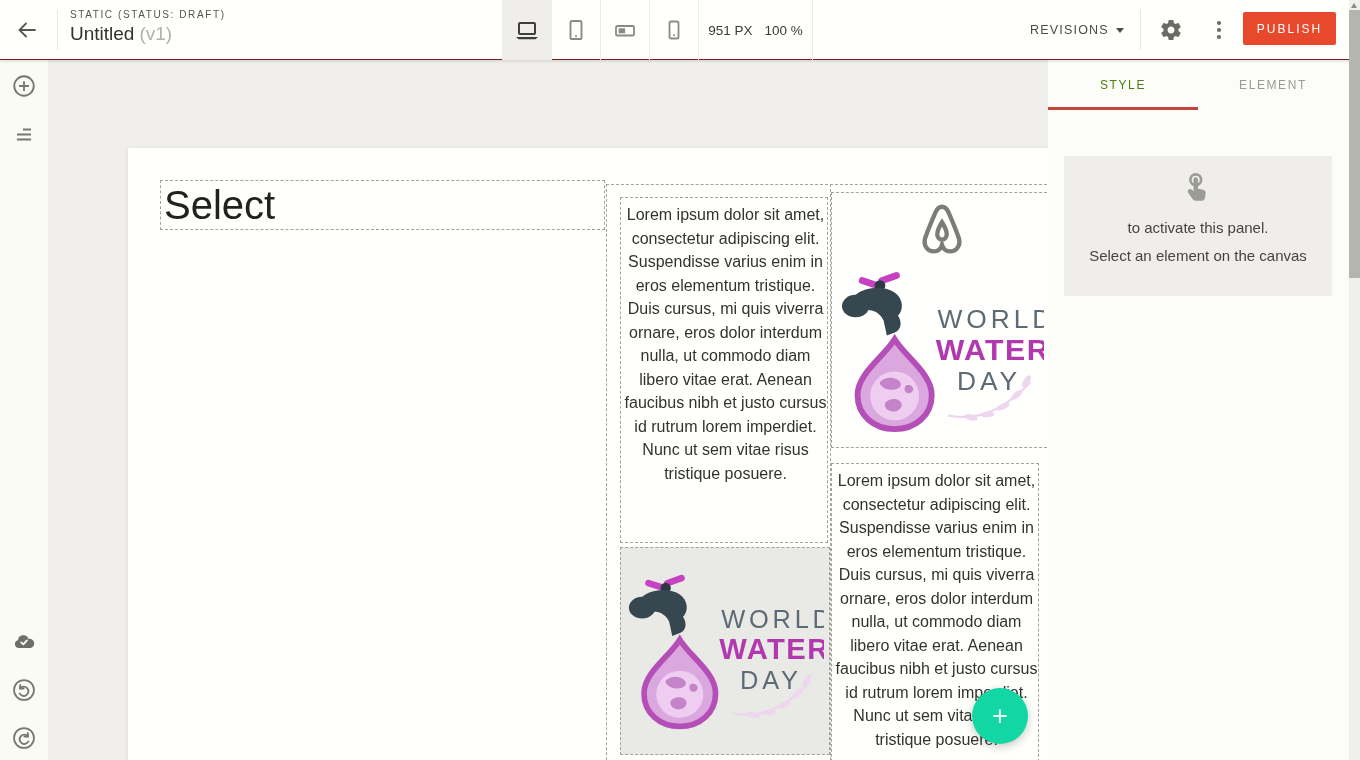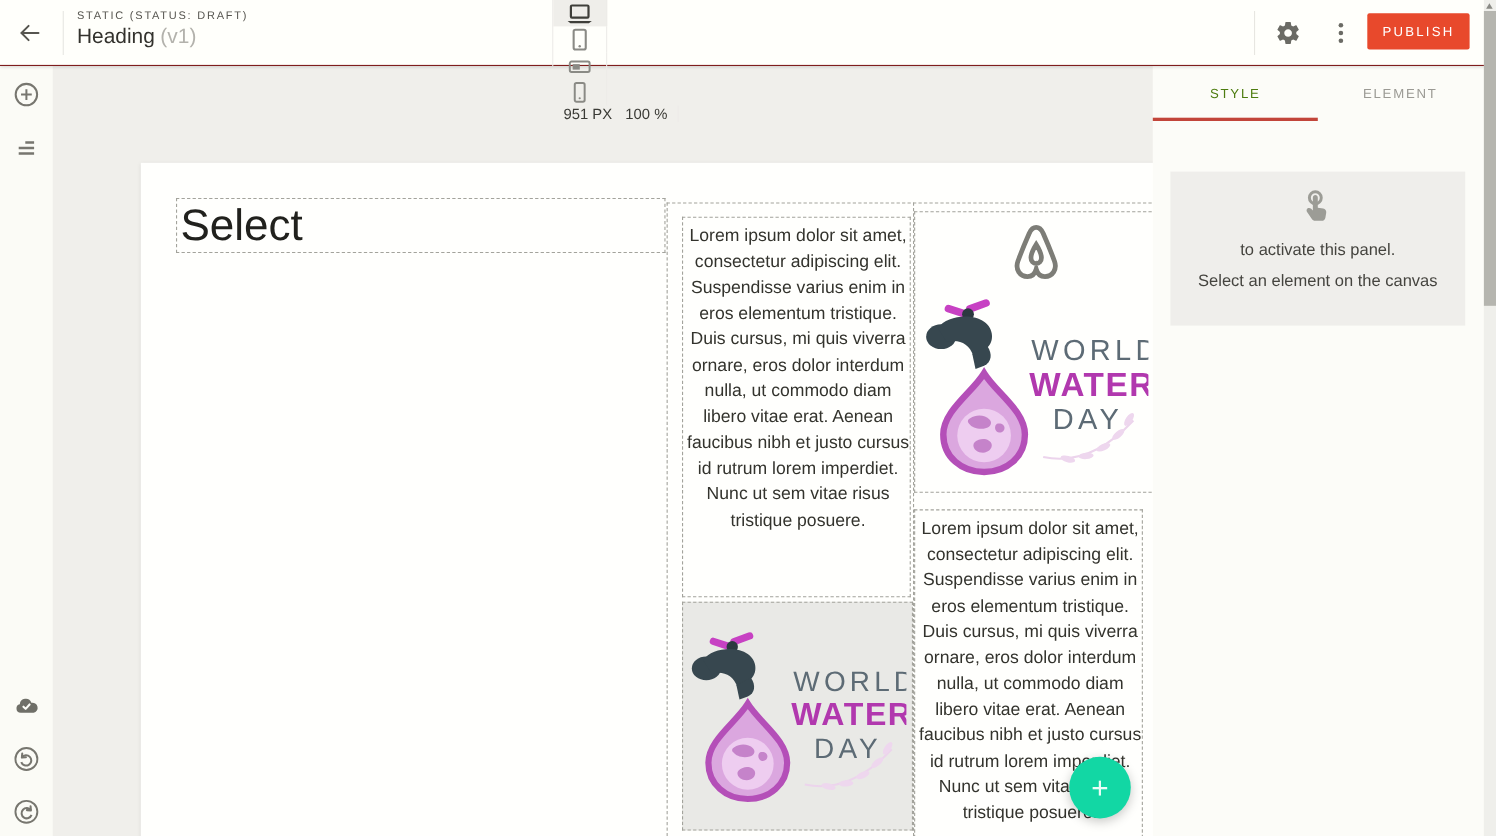--- a/index.html
+++ b/index.html
@@ -10,21 +10,21 @@
   
   .topbar { position:absolute; left:0; top:0; width:1360px; height:60px; background:#fffffb;
             border-bottom:1px solid #7f1d1d; box-shadow:0 1px 3px rgba(0,0,0,.14); z-index:20; }
   .iconbtn { display:flex; align-items:center; justify-content:center; cursor:pointer; background:none; border:none; }
   .back-btn { left:10px; top:14px; width:34px; height:32px; }
   .vdiv { width:1px; background:#e7e6e1; top:10px; height:40px; }
   .title-wrap { left:70px; top:9px; }
   .doc-type { font-size:10px; letter-spacing:1.6px; color:#56554f; }
   .title-row { margin-top:3px; font-size:19px; color:#33322d; }
   .title-version { color:#b3b2ac; margin-left:5px; }
-  .device-group { left:502px; top:0; height:60px; display:flex; border-left:1px solid #edece8;flex-direction:column; }
+  .device-group { left:502px; top:0; height:60px; display:flex; border-left:1px solid #edece8; }
   .device-cell { width:49px; height:60px; display:flex; align-items:center; justify-content:center;
                  border-right:1px solid #edece8; cursor:pointer; }
   .device-cell.selected { background:#efeeea; }
   .zoom-cell { width:114px; height:60px; display:flex; align-items:center; justify-content:center; gap:12px;
                border-right:1px solid #edece8; font-size:13.5px; color:#3b3b36; }
   .revisions { left:1022px; top:0; height:60px; display:flex; align-items:center; gap:7px; padding:0 8px;
                font-size:12.5px; letter-spacing:1.2px; color:#4c4b46; cursor:pointer; }
   .caret-down { width:0; height:0; border-left:4px solid transparent; border-right:4px solid transparent;
                 border-top:5px solid #4c4b46; }
   .gear-btn { left:1156px; top:14px; width:30px; height:32px; }
@@ -84,21 +84,21 @@
 <div class="topbar">
   <button class="abs iconbtn back-btn">
     <svg width="24" height="24" viewBox="0 0 24 24">
       <path d="M20,12 H5 M11,5.5 L4.5,12 L11,18.5" stroke="#56554f" stroke-width="1.8" fill="none" stroke-linecap="round"></path>
     </svg>
   </button>
   <div class="abs vdiv" style="left:57px;"></div>
   <div class="abs title-wrap">
     <div class="doc-type">STATIC (STATUS: DRAFT)</div>
     <div class="title-row">
-      <span>Heading</span><span class="title-version">(v1)</span>
+      <span>Untitled</span><span class="title-version">(v1)</span>
     </div>
   </div>
 
   <div class="abs device-group">
     <div class="device-cell selected">
       <svg width="26" height="24" viewBox="0 0 26 24">
         <rect x="5" y="5" width="16" height="11" rx="1" fill="none" stroke="#3f3f3a" stroke-width="2"></rect>
         <path d="M2,19 h22 l-2.6,2.2 H4.6 Z" fill="#3f3f3a"></path>
       </svg>
     </div>
@@ -119,20 +119,24 @@
         <rect x="7.5" y="3.5" width="9" height="17" rx="1.6" fill="none" stroke="#8a8a85" stroke-width="1.8"></rect>
         <circle cx="12" cy="17.3" r="1" fill="#8a8a85"></circle>
       </svg>
     </div>
     <div class="zoom-cell">
       <span>951 PX</span>
       <span>100 %</span>
     </div>
   </div>
 
+  <div class="abs revisions">
+    <span>REVISIONS</span>
+    <span class="caret-down"></span>
+  </div>
   <div class="abs vdiv" style="left:1140px;"></div>
   <button class="abs iconbtn gear-btn">
     <svg width="24" height="24" viewBox="0 0 24 24">
       <path fill="#6b6b65" d="M19.43 12.98c.04-.32.07-.64.07-.98s-.03-.66-.07-.98l2.11-1.65c.19-.15.24-.42.12-.64l-2-3.46c-.12-.22-.39-.3-.61-.22l-2.49 1c-.52-.4-1.08-.73-1.69-.98l-.38-2.65C14.46 2.18 14.25 2 14 2h-4c-.25 0-.46.18-.49.42l-.38 2.65c-.61.25-1.17.59-1.69.98l-2.49-1c-.23-.09-.49 0-.61.22l-2 3.46c-.13.22-.07.49.12.64l2.11 1.65c-.04.32-.07.65-.07.98s.03.66.07.98l-2.11 1.65c-.19.15-.24.42-.12.64l2 3.46c.12.22.39.3.61.22l2.49-1c.52.4 1.08.73 1.69.98l.38 2.65c.03.24.24.42.49.42h4c.25 0 .46-.18.49-.42l.38-2.65c.61-.25 1.17-.59 1.69-.98l2.49 1c.23.09.49 0 .61-.22l2-3.46c.12-.22.07-.49-.12-.64l-2.11-1.65zM12 15.5c-1.93 0-3.5-1.57-3.5-3.5s1.57-3.5 3.5-3.5 3.5 1.57 3.5 3.5-1.57 3.5-3.5 3.5z"></path>
     </svg>
   </button>
   <button class="abs iconbtn kebab-btn">
     <svg width="6" height="24" viewBox="0 0 6 24">
       <circle cx="3" cy="5" r="2.1" fill="#6b6b65"></circle>
         <circle cx="3" cy="12" r="2.1" fill="#6b6b65"></circle>

